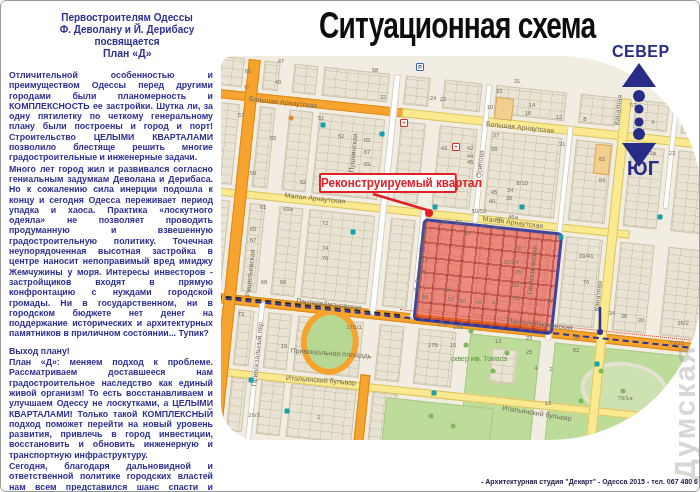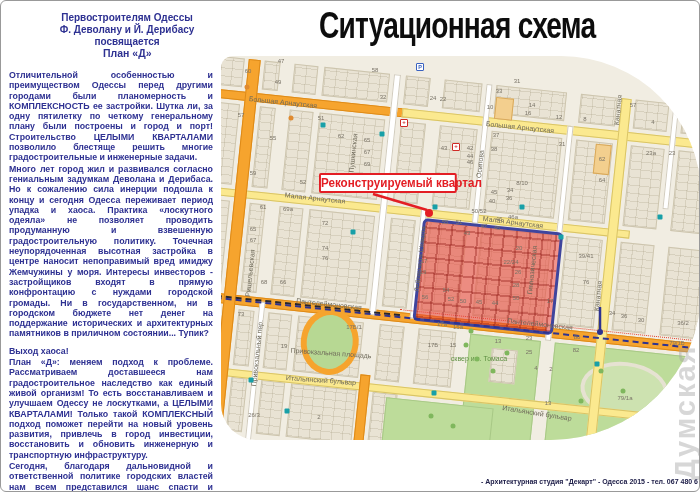--- a/index.html
+++ b/index.html
@@ -80,21 +80,21 @@
 <div id="page">
 
   <div id="leftcol">
     <div class="dedication">Первостроителям Одессы<br>Ф. Деволану и Й. Дерибасу<br>посвящается</div>
     <div class="plan-label">План «Д»</div>
     <div class="bodytext">
       <div id="paras-top">
           <p>Отличительной особенностью и преимуществом Одессы перед другими городами были планомерность и КОМПЛЕКСНОСТЬ ее застройки. Шутка ли, за одну пятилетку по четкому генеральному плану были построены и город и порт! Строительство ЦЕЛЫМИ КВАРТАЛАМИ позволило блестяще решить многие градостроительные и инженерные задачи.</p>
           <p>Много лет город жил и развивался согласно гениальным задумкам Деволана и Дерибаса. Но к сожалению сила инерции подошла к концу и сегодня Одесса переживает период упадка и хаоса. Практика «лоскутного одеяла» не позволяет проводить продуманную и взвешенную градостроительную политику. Точечная неупорядоченная высотная застройка в центре наносит непоправимый вред имиджу Жемчужины у моря. Интересы инвесторов - застройщиков входят в прямую конфронтацию с нуждами городской громады. Ни в государственном, ни в городском бюджете нет денег на поддержание исторических и архитектурных памятников в приличном состоянии...   Тупик?</p>
         </div>
-      <p class="exit-heading">Выход хаоса!</p>
+      <p class="exit-heading">Выход плану!</p>
       <div id="paras-bottom">
           <p>План «Д»: меняем подход к проблеме. Рассматриваем доставшееся нам градостроительное наследство как единый живой организм! То есть восстанавливаем и улучшаем Одессу не лоскутками, а ЦЕЛЫМИ КВАРТАЛАМИ! Только такой КОМПЛЕКСНЫЙ подход поможет перейти на новый уровень развития, привлечь в город инвестиции, восстановить и обновить инженерную и транспортную инфраструктуру.</p>
           <p>Сегодня, благодаря дальновидной и ответственной политике городских властей нам всем представился шанс спасти и преумножить красоту родного города и сохранить его историю. Постараемся этот шанс не упустить!</p>
         </div>
 
     </div>
   </div>
 
   <div id="main-title">Ситуационная схема</div>
 
@@ -313,16 +313,30 @@
   </div>
 
   <svg id="pointer-svg" width="700" height="492">
     <line x1="372" y1="193" x2="426" y2="209" stroke="#e31e24" stroke-width="2.5"></line>
     <circle cx="428" cy="212" r="4" fill="#e31e24"></circle>
     <line x1="599" y1="306" x2="599" y2="329" stroke="#2e3390" stroke-width="2.5"></line>
     <circle cx="599" cy="331" r="3" fill="#2e3390"></circle>
   </svg>
   <div id="callout-quarter">Реконструируемый квартал</div>
 
+  <div id="compass">
+    <div class="north">СЕВЕР</div>
+    <svg width="34" height="104" viewBox="0 0 34 104">
+      <g fill="#272c87">
+        <polygon points="17,0 34,24 0,24"></polygon>
+        <circle cx="17" cy="33" r="6"></circle>
+        <circle cx="17" cy="46" r="4.5"></circle>
+        <circle cx="17" cy="59" r="4.5"></circle>
+        <circle cx="17" cy="71" r="6"></circle>
+        <polygon points="17,104 34,80 0,80"></polygon>
+      </g>
+    </svg>
+    <div class="south">ЮГ</div>
+  </div>
 
   <div id="attribution">- Архитектурная студия "Декарт" - Одесса 2015 - тел. 067 480 6 480 -</div>
   <div id="watermark">Думская</div>
 </div>
 
 </body></html>

